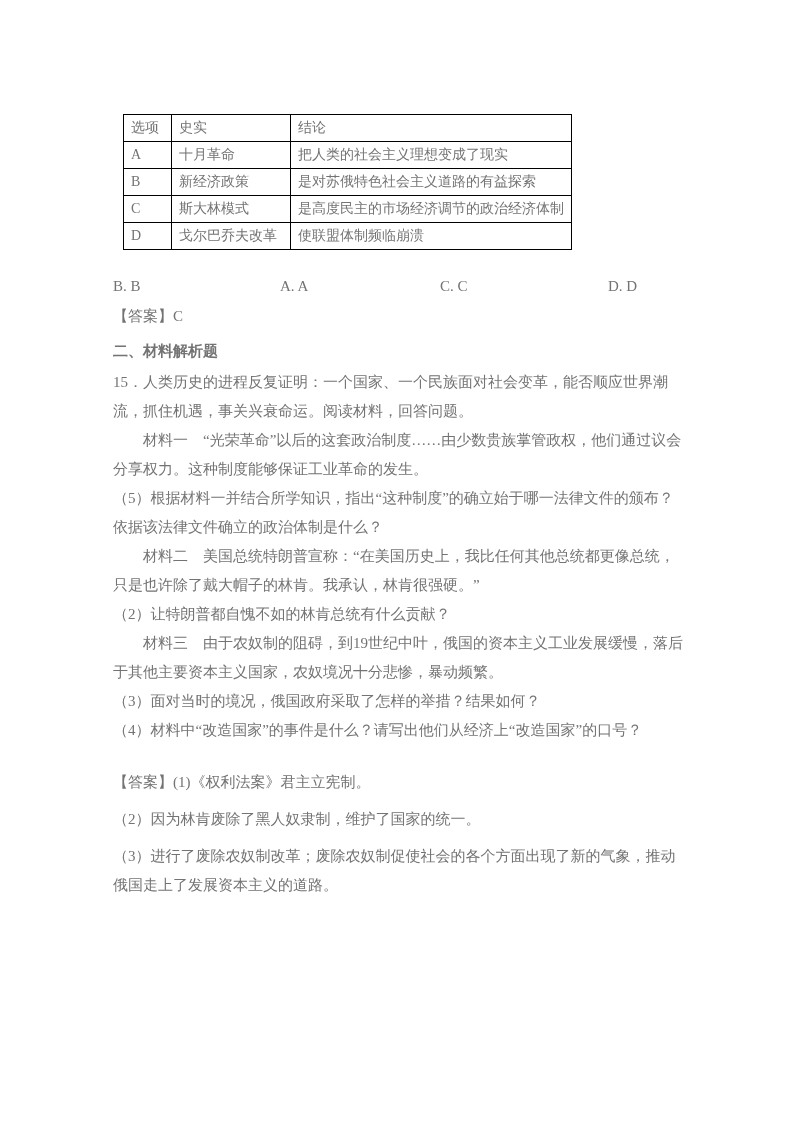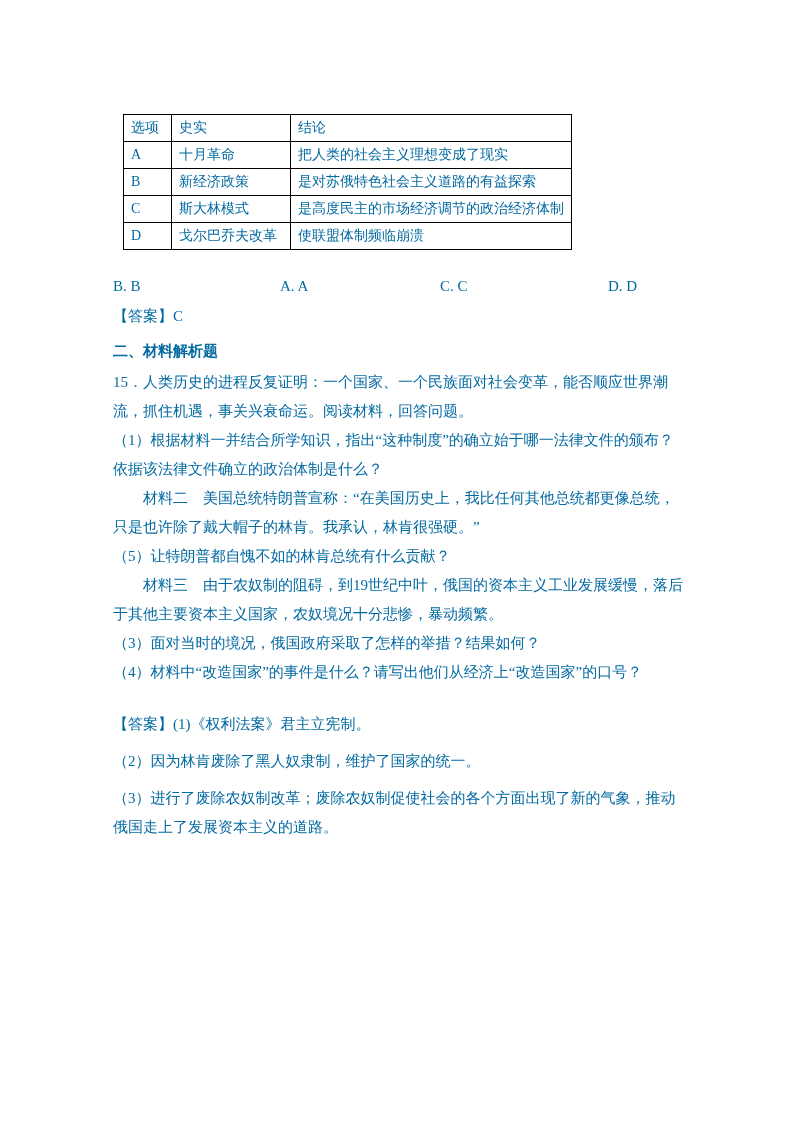--- a/index.html
+++ b/index.html
@@ -2,21 +2,21 @@
 <html><head>
 <meta charset="utf-8">
 <style>
   * { box-sizing: border-box; }
   html, body { margin: 0; padding: 0; background: #ffffff; }
   .page {
     width: 794px;
     height: 1123px;
     margin: 0 auto;
     background: #ffffff;
-    color: #0369a1;
+    color: #737373;
     font-family: "Liberation Serif", serif;
     font-size: 15px;
     padding: 114px 110px 0 113px;
     position: relative;
     overflow: hidden;
   }
   
   table.qtable {
     border-collapse: collapse;
     margin-left: 10px;
@@ -95,23 +95,24 @@
     <span>B. B</span>
     <span>A. A</span>
     <span>C. C</span>
     <span>D. D</span>
   </div>
 
   <p class="answer-line">【答案】C</p>
   <p class="section-heading">二、材料解析题</p>
 
   <p>15．人类历史的进程反复证明：一个国家、一个民族面对社会变革，能否顺应世界潮流，抓住机遇，事关兴衰命运。阅读材料，回答问题。</p>
-  <p>（1）根据材料一并结合所学知识，指出“这种制度”的确立始于哪一法律文件的颁布？依据该法律文件确立的政治体制是什么？</p>
+  <p class="material">材料一　“光荣革命”以后的这套政治制度……由少数贵族掌管政权，他们通过议会分享权力。这种制度能够保证工业革命的发生。</p>
+  <p>（5）根据材料一并结合所学知识，指出“这种制度”的确立始于哪一法律文件的颁布？依据该法律文件确立的政治体制是什么？</p>
   <p class="material">材料二　美国总统特朗普宣称：“在美国历史上，我比任何其他总统都更像总统，只是也许除了戴大帽子的林肯。我承认，林肯很强硬。”</p>
-  <p>（5）让特朗普都自愧不如的林肯总统有什么贡献？</p>
+  <p>（2）让特朗普都自愧不如的林肯总统有什么贡献？</p>
   <p class="material">材料三　由于农奴制的阻碍，到19世纪中叶，俄国的资本主义工业发展缓慢，落后于其他主要资本主义国家，农奴境况十分悲惨，暴动频繁。</p>
   <p>（3）面对当时的境况，俄国政府采取了怎样的举措？结果如何？</p>
   <p>（4）材料中“改造国家”的事件是什么？请写出他们从经济上“改造国家”的口号？</p>
 
   <div class="answers">
     <p>【答案】(1)《权利法案》君主立宪制。</p>
     <p>（2）因为林肯废除了黑人奴隶制，维护了国家的统一。</p>
     <p>（3）进行了废除农奴制改革；废除农奴制促使社会的各个方面出现了新的气象，推动俄国走上了发展资本主义的道路。</p>
   </div>
 

